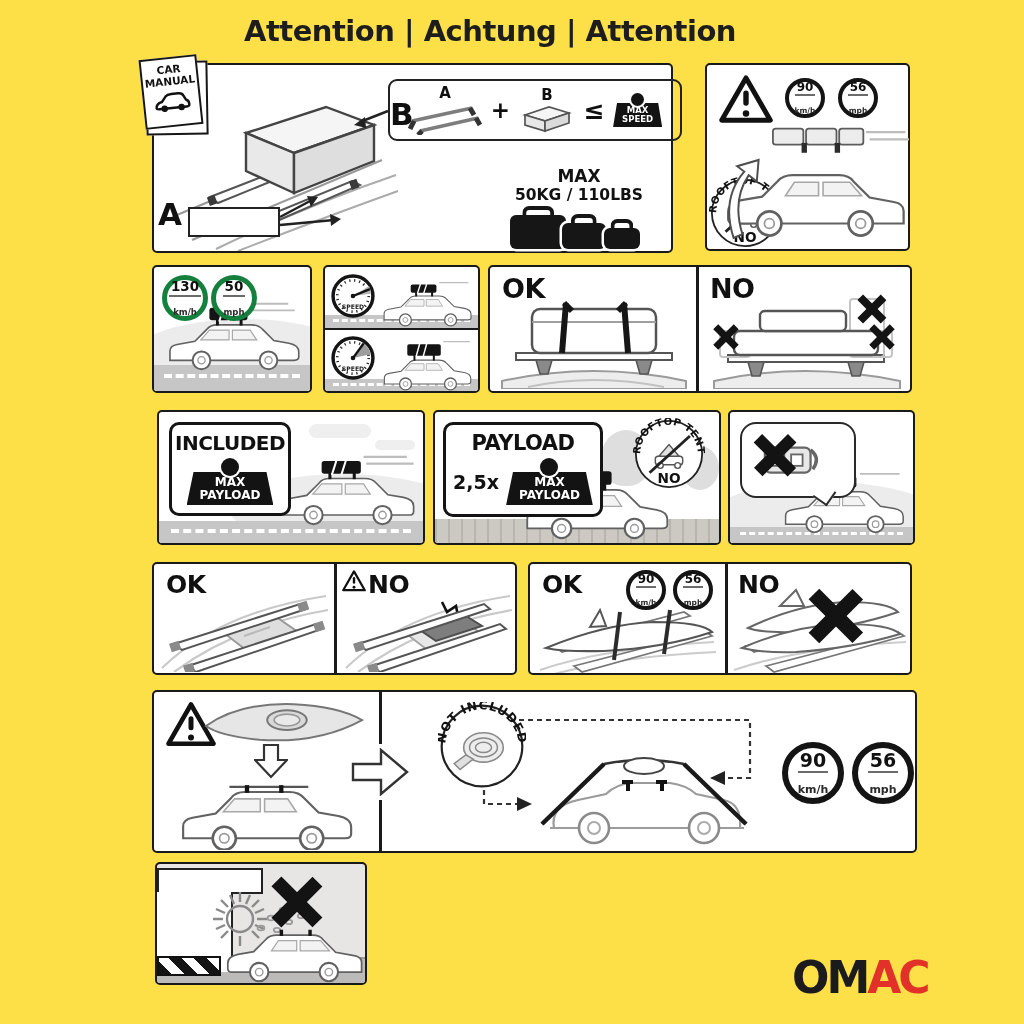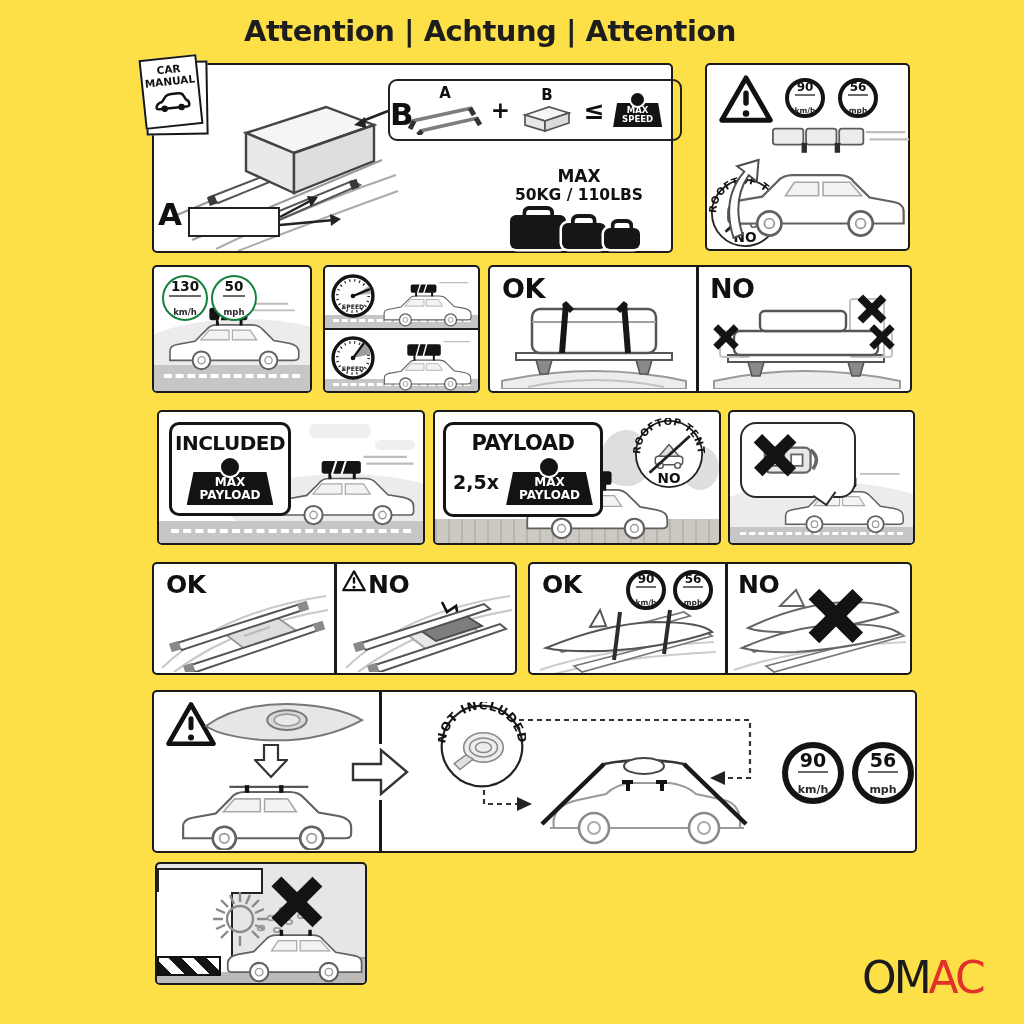--- a/index.html
+++ b/index.html
@@ -8,21 +8,21 @@
   .abs{position:absolute}
   .panel{position:absolute;background:#fff;border:2.5px solid #1a1a1a;border-radius:5px;box-sizing:border-box}
   .vdiv{position:absolute;top:0;bottom:0;width:2.5px;background:#1a1a1a}
   .hdiv{position:absolute;left:0;right:0;height:2.5px;background:#1a1a1a}
   .lab{position:absolute;font-weight:900;color:#101010;line-height:1;letter-spacing:-.5px}
   
   .badge{position:absolute;background:#fff;border-radius:50%;display:flex;flex-direction:column;
          align-items:center;justify-content:center;box-sizing:border-box}
   .badge .bv{font-weight:900;line-height:1;border-bottom:2px solid #6b6b6b;padding:0 2px 1px;color:#111}
   .badge .bu{font-weight:700;color:#2a2a2a;margin-top:11px;line-height:1}
-  .s44{width:46px;height:46px;border:2px solid #15803d}
+  .s44{width:46px;height:46px;border:5px solid #15803d}
   .s44 .bv{font-size:13.5px}.s44 .bu{font-size:8.5px}
   .s40{width:40px;height:40px;border:4.5px solid #141414}
   .s40 .bv{font-size:12px}.s40 .bu{font-size:7.5px}
   .s60{width:62px;height:62px;border:6.5px solid #141414}
   .s60 .bv{font-size:19px}.s60 .bu{font-size:11px}
   
   .weight{position:absolute;display:flex;flex-direction:column;align-items:center}
   .wknob{background:#131313;border-radius:50%;box-shadow:0 0 0 2px #fff;z-index:1}
   .wbody{background:#131313;color:#fff;font-weight:900;text-align:center;line-height:1.06;
          clip-path:polygon(8% 0,92% 0,100% 100%,0 100%)}
@@ -564,17 +564,17 @@
           <use href="#carSideBody"></use>
         </g>
       <rect x="84" y="18" width="5" height="9" fill="#141414"></rect>
       <rect x="126" y="18" width="5" height="9" fill="#141414"></rect>
     </svg>
     <div class="abs" style="left:0;top:92px;width:64px;height:20px;border:2px solid #111;box-sizing:border-box;
                 background:repeating-linear-gradient(45deg,#141414 0 9px,#fff 9px 18px)"></div>
     <div class="xmark" style="left:112px;top:10px;width:56px;height:56px"></div>
   </div>
 
-  <div class="abs" style="left:862px;top:956px;font-size:44px;font-weight:400;letter-spacing:-3px;line-height:1;font-family:'DejaVu Sans',sans-serif">
+  <div class="abs" style="left:792px;top:956px;font-size:44px;font-weight:700;letter-spacing:-3px;line-height:1;font-family:'DejaVu Sans',sans-serif">
     <span style="color:#1b1b1d">OM</span><span style="color:#e23128">AC</span>
   </div>
 
 </div>
 
 </body></html>

